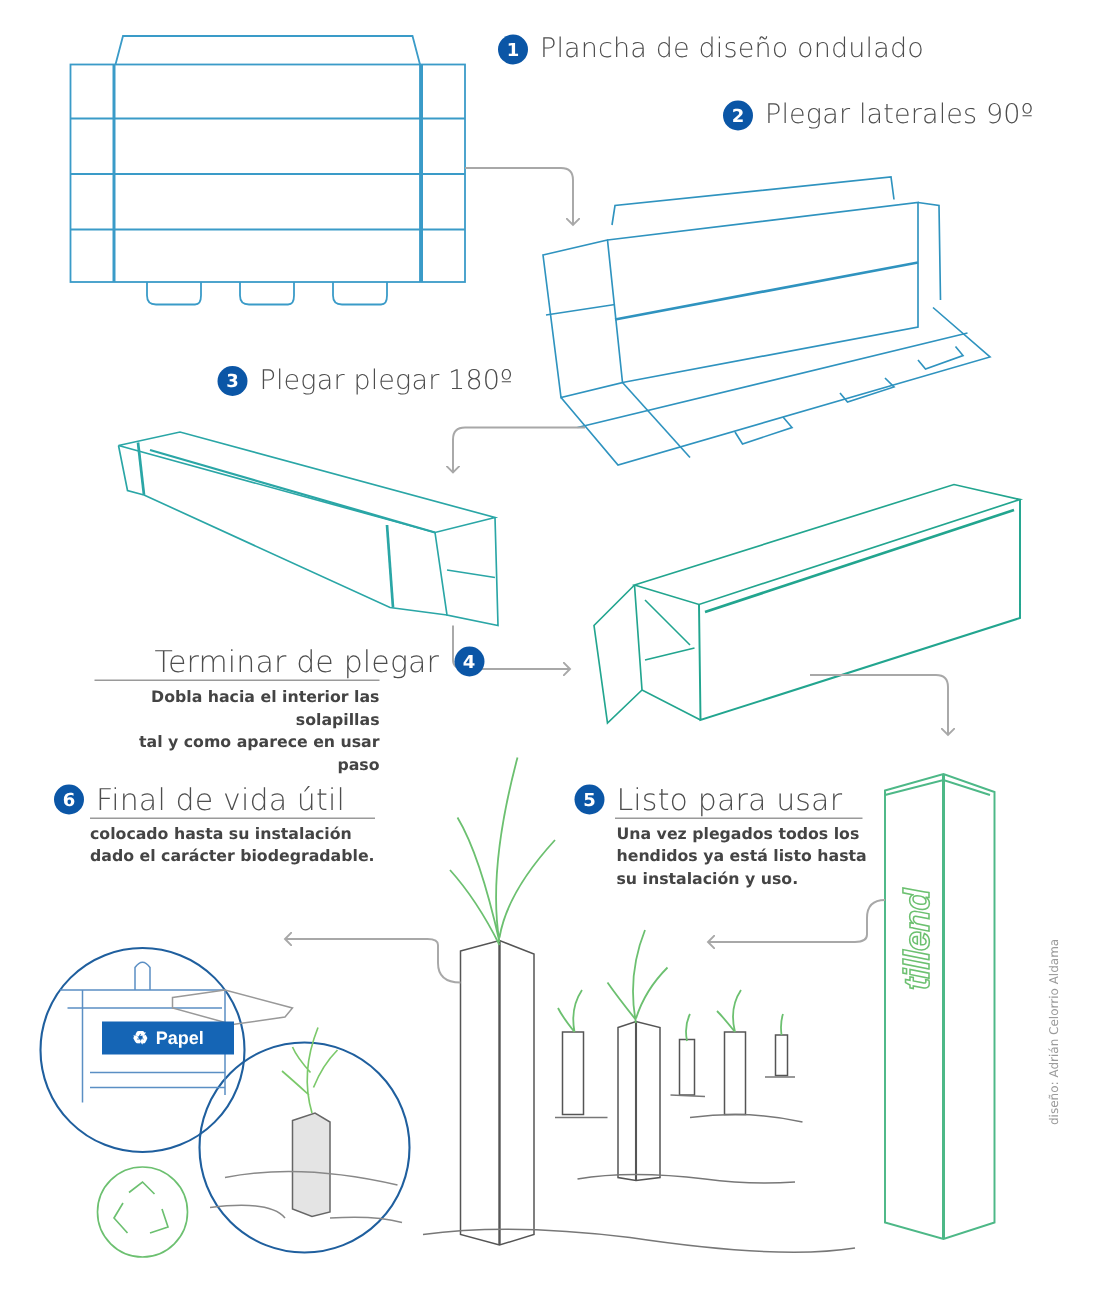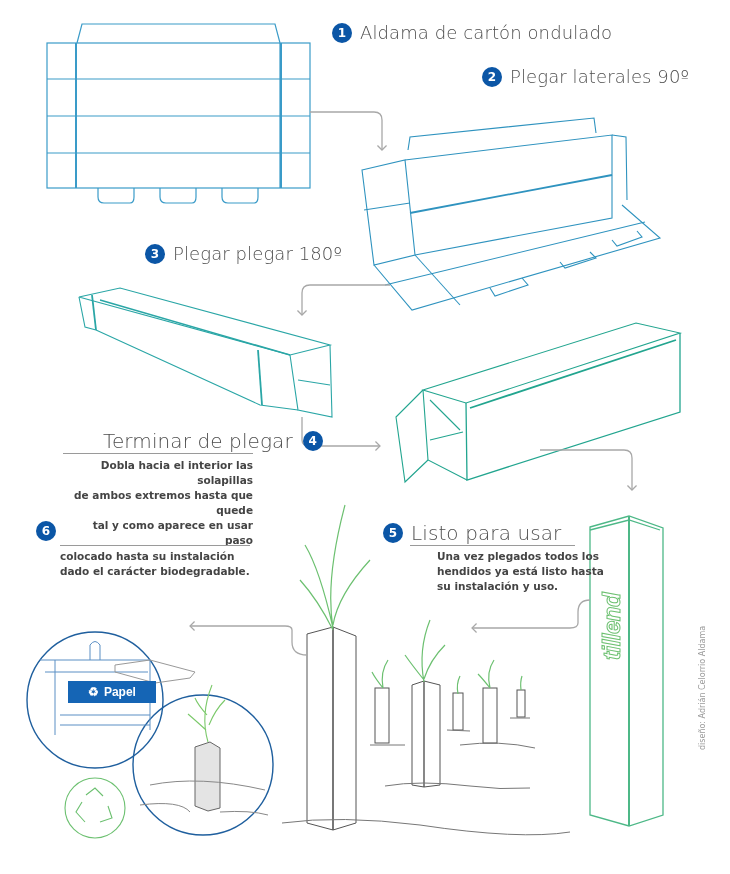--- a/index.html
+++ b/index.html
@@ -129,59 +129,59 @@
     <path d="M390,285 L310,285 Q302,285 302,293 L302,315" marker-end="url(#arr)"></path>
     <path d="M302,417 L302,440 Q302,446 310,446 L380,446" marker-end="url(#arr)"></path>
     <path d="M540,450 L624,450 Q632,450 632,458 L632,490" marker-end="url(#arr)"></path>
     <path d="M590,600 Q578,600 578,612 L578,623 Q578,628 570,628 L472,628" marker-end="url(#arr)"></path>
     <path d="M307,655 Q292,655 292,642 L292,630 Q292,626 285,626 L190,626" marker-end="url(#arr)"></path>
   </g>
 </svg>
 
 <div class="step-title" style="left:332px; top:22px;">
   <span class="badge">1</span>
-  <span>Aldama de cartón ondulado</span>
+  <span>Plancha de diseño ondulado</span>
 </div>
 
 <div class="step-title" style="left:482px; top:66px;">
   <span class="badge">2</span>
   <span>Plegar laterales 90º</span>
 </div>
 
 <div class="step-title" style="left:145px; top:243px;">
   <span class="badge">3</span>
   <span>Plegar plegar 180º</span>
 </div>
 
 <div class="step-title big" style="left:103px; top:429px;">
   <span>Terminar de plegar</span>
   <span class="badge after">4</span>
 </div>
 <div class="rule" style="left:63px; top:453px; width:190px;"></div>
 <div class="desc" style="left:63px; top:458px; width:190px; text-align:right;">
   <div>Dobla hacia el interior las solapillas</div>
-  <div>de ambos extremos hasta que quede</div>
   <div>tal y como aparece en usar paso</div>
 </div>
 
 <div class="step-title big" style="left:36px; top:521px;">
   <span class="badge">6</span>
+  <span>Final de vida útil</span>
 </div>
 <div class="rule" style="left:60px; top:545px; width:190px;"></div>
 <div class="desc" style="left:60px; top:549px; width:200px;">
   <div>colocado hasta su instalación</div>
   <div>dado el carácter biodegradable.</div>
 </div>
 
 <div class="step-title big" style="left:383px; top:521px;">
   <span class="badge">5</span>
   <span>Listo para usar</span>
 </div>
 <div class="rule" style="left:410px; top:545px; width:165px;"></div>
-<div class="desc" style="left:411px; top:549px; width:170px;margin-left:26px;">
+<div class="desc" style="left:411px; top:549px; width:170px;">
   <div>Una vez plegados todos los</div>
   <div>hendidos ya está listo hasta</div>
   <div>su instalación y uso.</div>
 </div>
 
 <div class="papel">
   <span class="ri">♻</span>
   <span>Papel</span>
 </div>
 

